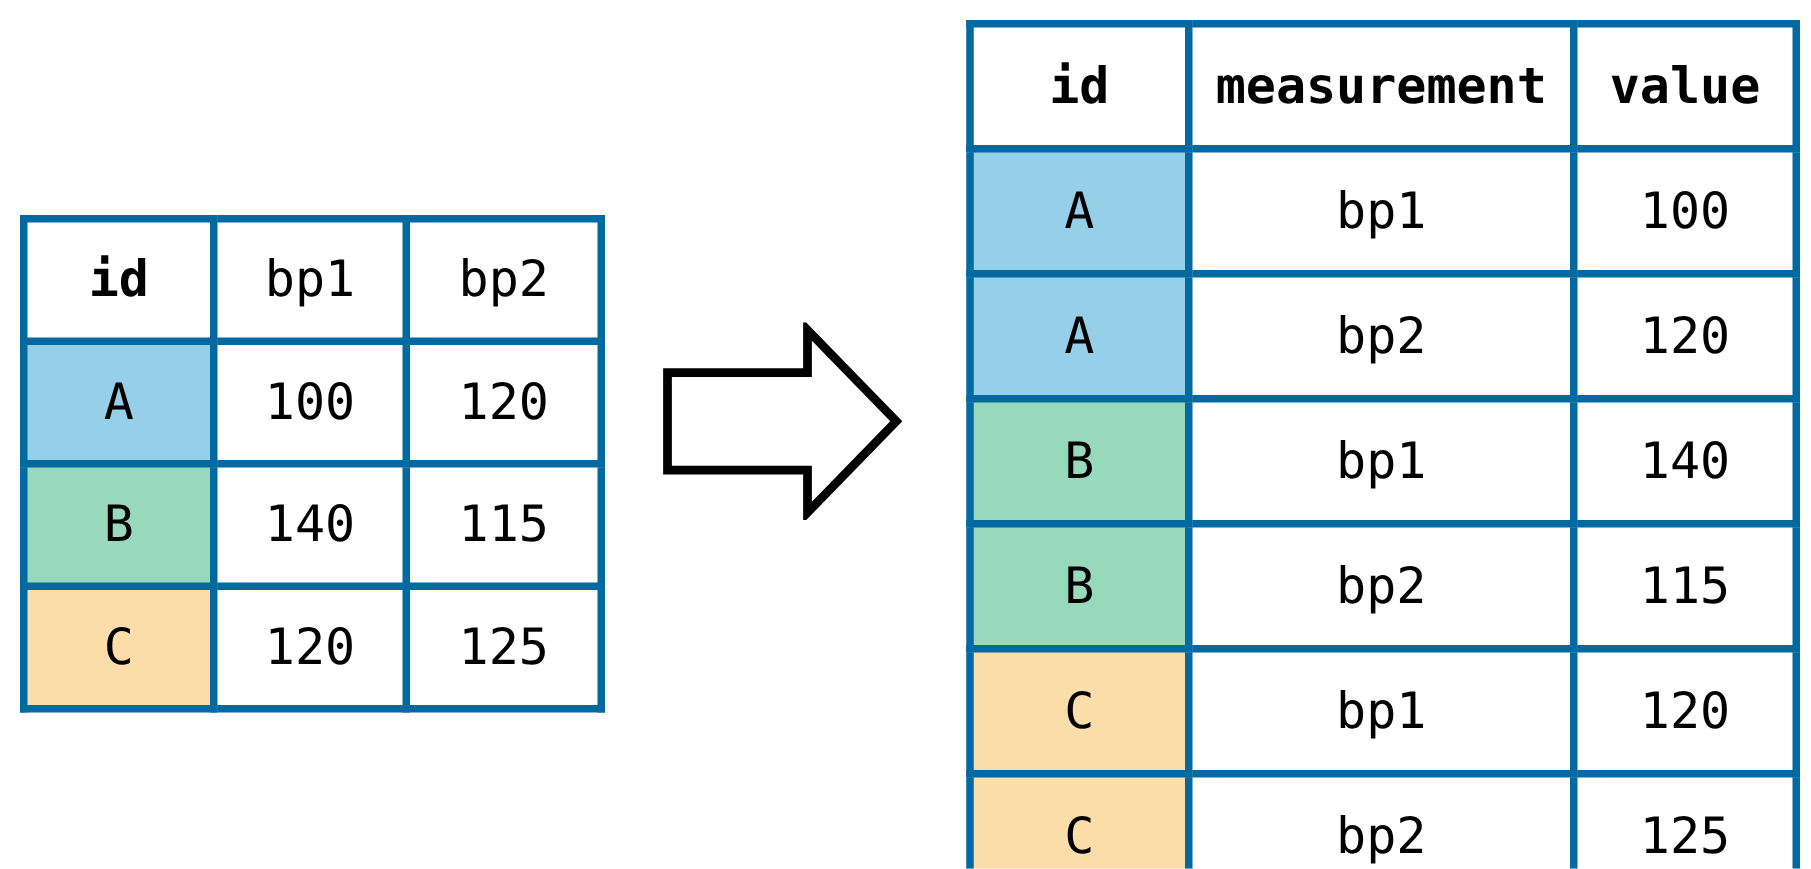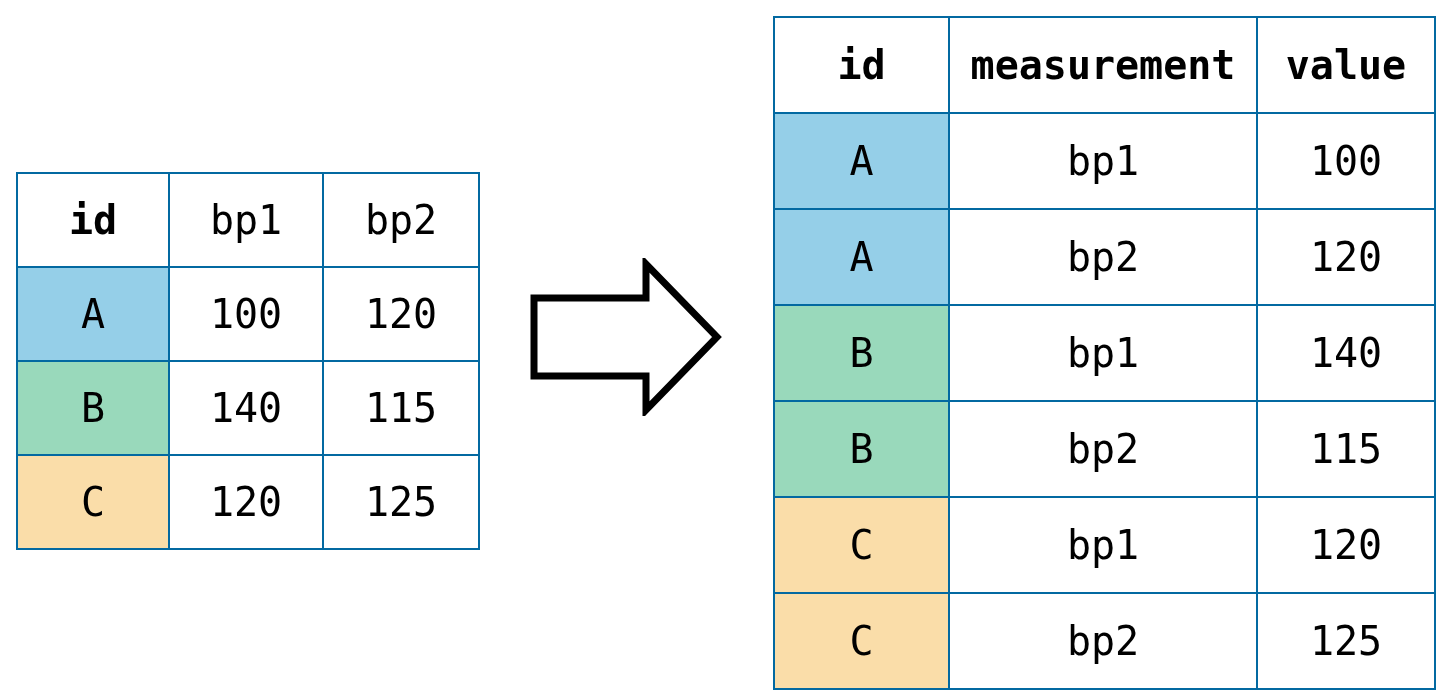--- a/index.html
+++ b/index.html
@@ -21,21 +21,21 @@
   }
 
   
   .tbl {
     position: absolute;
     border-collapse: collapse;
     table-layout: fixed;
     background: #ffffff;
   }
   .tbl td {
-    border: 2px solid #0369a1;
+    border: 6px solid #0369a1;
     text-align: center;
     vertical-align: middle;
     color: #000000;
     font-family: "DejaVu Sans Mono", "Liberation Mono", monospace;
     padding: 0;
     background: #ffffff;
   }
   .tbl td.hd {
     font-weight: bold;
   }

